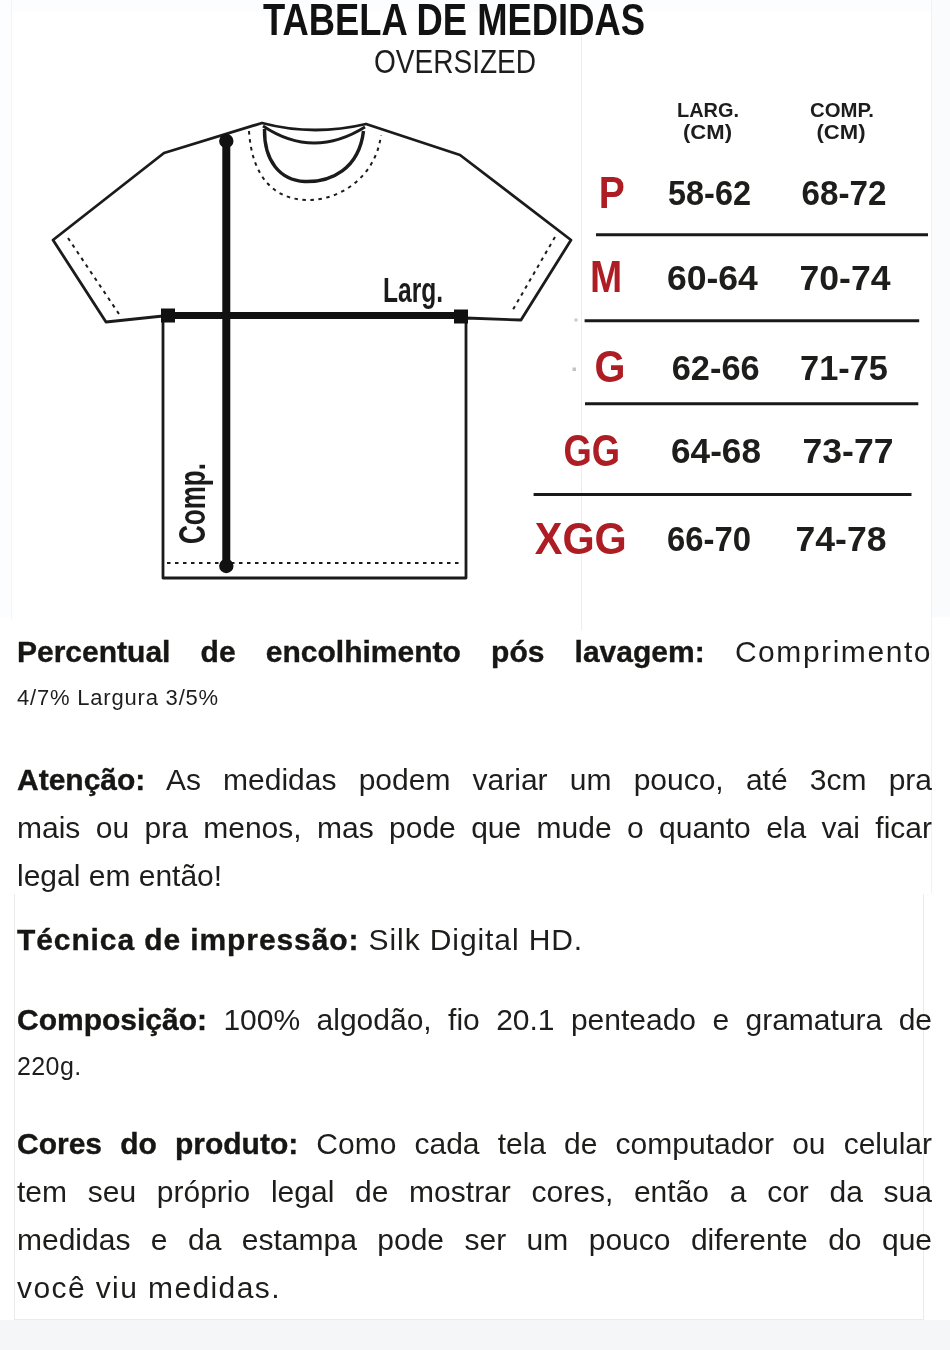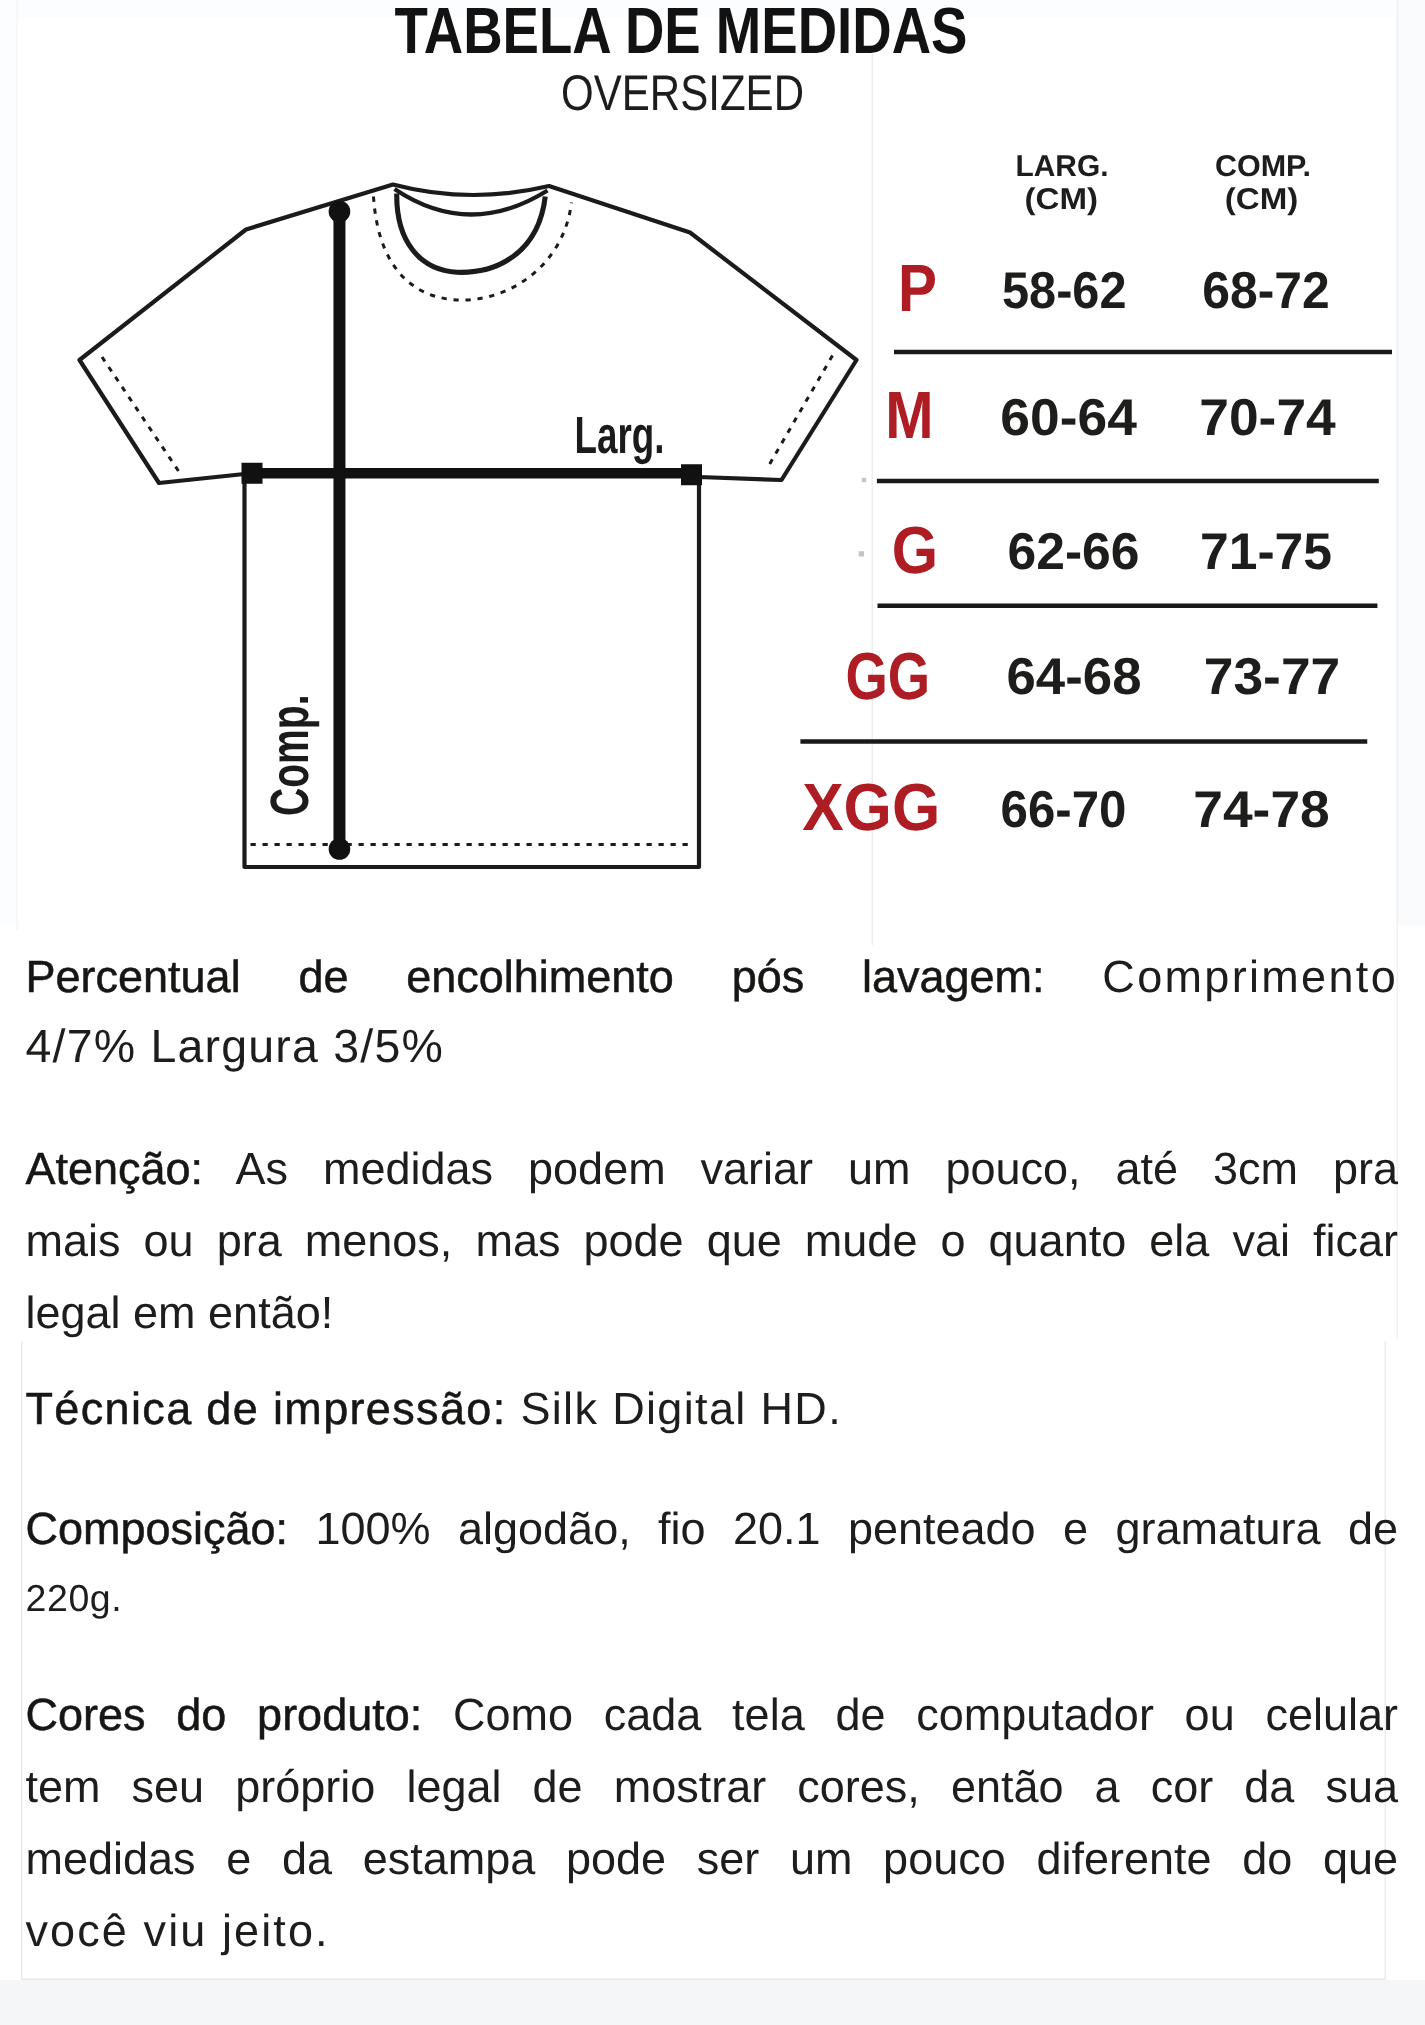--- a/index.html
+++ b/index.html
@@ -1,19 +1,19 @@
 <!DOCTYPE html>
 <html><head>
 <meta charset="utf-8">
 <style>
 html,body{margin:0;padding:0;}
 body{width:950px;height:1350px;position:relative;background:#ffffff;font-family:"Liberation Sans",sans-serif;overflow:hidden;}
 .ln{position:absolute;left:17px;width:915px;font-size:30px;line-height:30px;color:#1d1e1c;}
 .j{text-align:justify;text-align-last:justify;}
-b{font-weight:normal;color:#161614;-webkit-text-stroke:0.35px #161614;}
+b{font-weight:bold;color:#161614;-webkit-text-stroke:0.35px #161614;}
 </style>
 </head>
 <body>
 
 <div style="position:absolute;left:0px;top:0px;width:950px;height:12px;background:#fcfdfe;"></div>
 
 <div style="position:absolute;left:932px;top:0px;width:18px;height:617px;background:#fafbfd;"></div>
 
 <div style="position:absolute;left:0px;top:12px;width:11px;height:605px;background:#fcfdfe;"></div>
 
@@ -93,33 +93,33 @@
   <text x="709" y="551.4" font-size="34.5" font-weight="bold" fill="#1d1e1c" text-anchor="middle" textLength="84" lengthAdjust="spacingAndGlyphs">66-70</text>
   <text x="841" y="551.4" font-size="34.5" font-weight="bold" fill="#1d1e1c" text-anchor="middle" textLength="91" lengthAdjust="spacingAndGlyphs">74-78</text>
 
   <rect x="574.5" y="318.5" width="3" height="3" fill="#c9c9c9"></rect>
 
   <rect x="572.5" y="367.5" width="3.5" height="3.5" fill="#c4c4c4"></rect>
 </svg>
 
 <div class="ln j" style="top:636.6px"><b>Percentual&nbsp;de&nbsp;encolhimento&nbsp;pós&nbsp;lavagem:</b> <span style="letter-spacing:1.55px">Comprimento</span></div>
 
-<div class="ln" style="top:682.6px;letter-spacing:0.8px;font-size:31px">4/7% Largura 3/5%</div>
+<div class="ln" style="top:682.6px;letter-spacing:0.8px;font-size:22px">4/7% Largura 3/5%</div>
 
 <div class="ln j" style="top:764.6px"><b>Atenção:</b> As medidas podem variar um pouco, até 3cm pra</div>
 
 <div class="ln j" style="top:812.6px">mais ou pra menos, mas pode que mude o quanto ela vai ficar</div>
 
 <div class="ln" style="top:860.6px">legal em então!</div>
 
 <div class="ln" style="top:924.6px;letter-spacing:0.9px"><b>Técnica de impressão:</b> Silk Digital HD.</div>
 
 <div class="ln j" style="top:1004.6px"><b>Composição:</b> 100% algodão, fio 20.1 penteado e gramatura de</div>
 
 <div class="ln" style="top:1051.1px;letter-spacing:0.4px;font-size:25px">220g.</div>
 
 <div class="ln j" style="top:1128.6px"><b>Cores do produto:</b> Como cada tela de computador ou celular</div>
 
 <div class="ln j" style="top:1176.6px">tem seu próprio legal de mostrar cores, então a cor da sua</div>
 
 <div class="ln j" style="top:1224.6px">medidas e da estampa pode ser um pouco diferente do que</div>
 
-<div class="ln" style="top:1272.6px;letter-spacing:1.4px">você viu jeito.</div>
+<div class="ln" style="top:1272.6px;letter-spacing:1.4px">você viu medidas.</div>
 
 </body></html>

